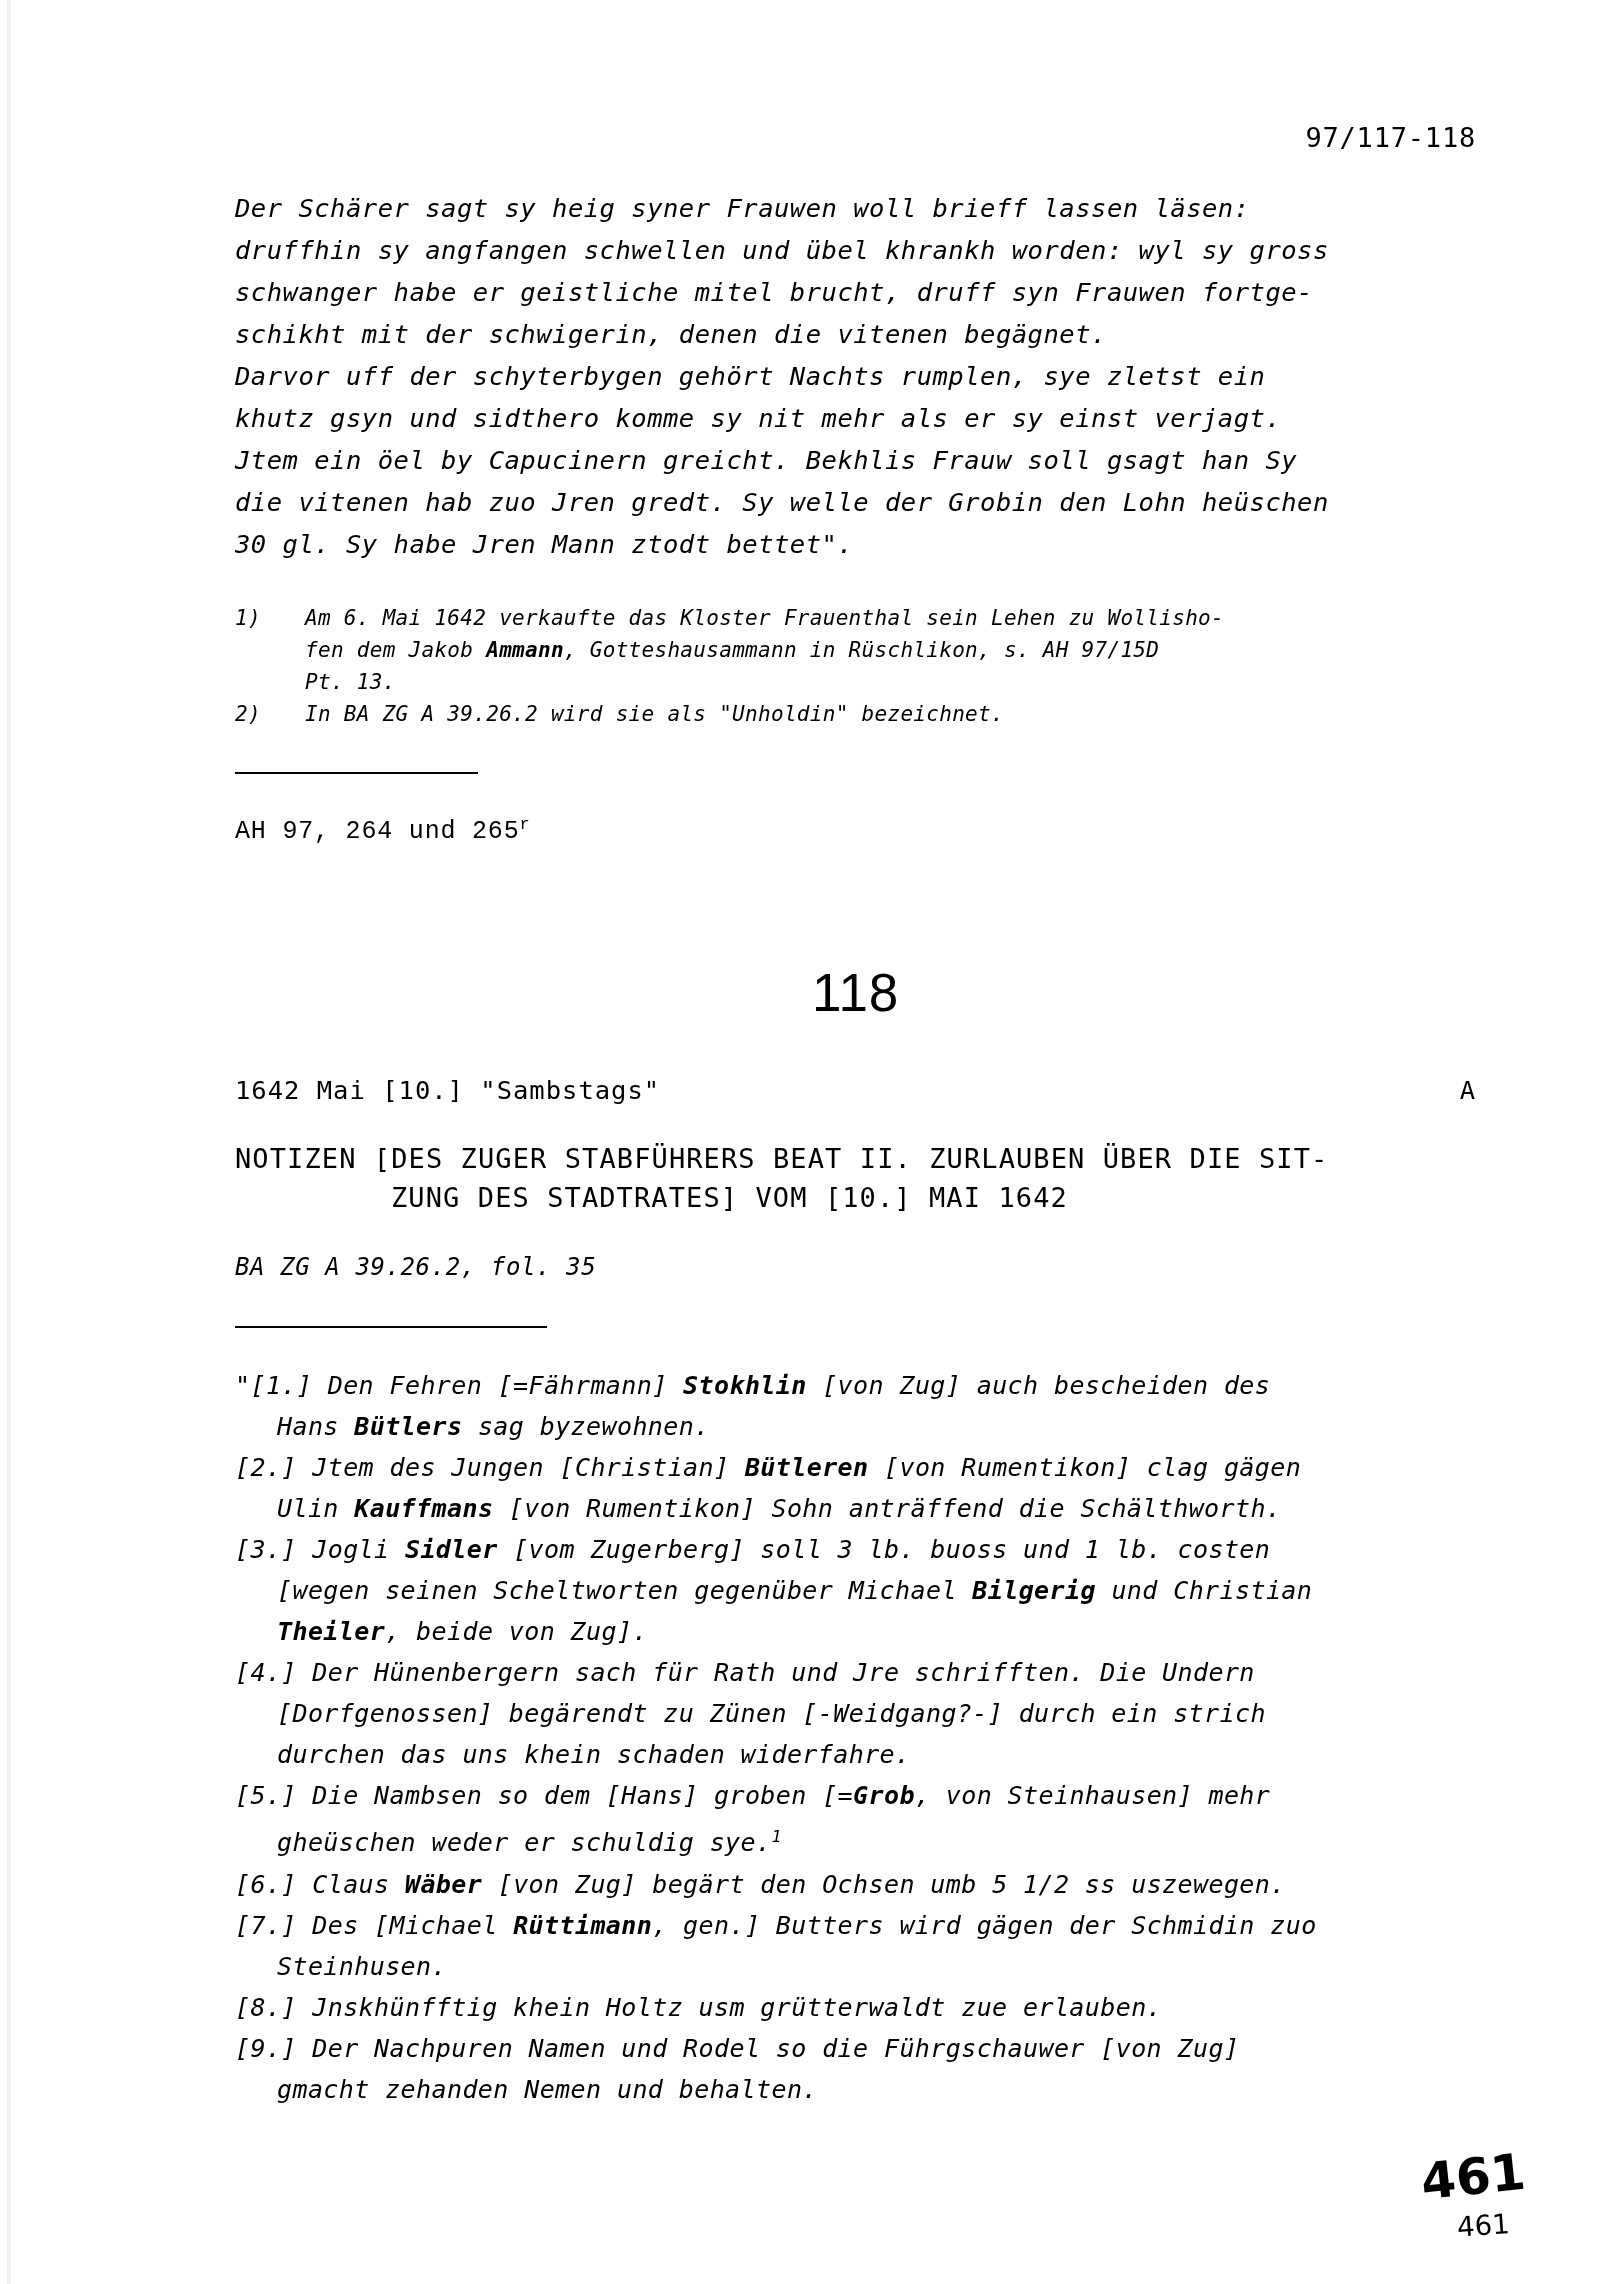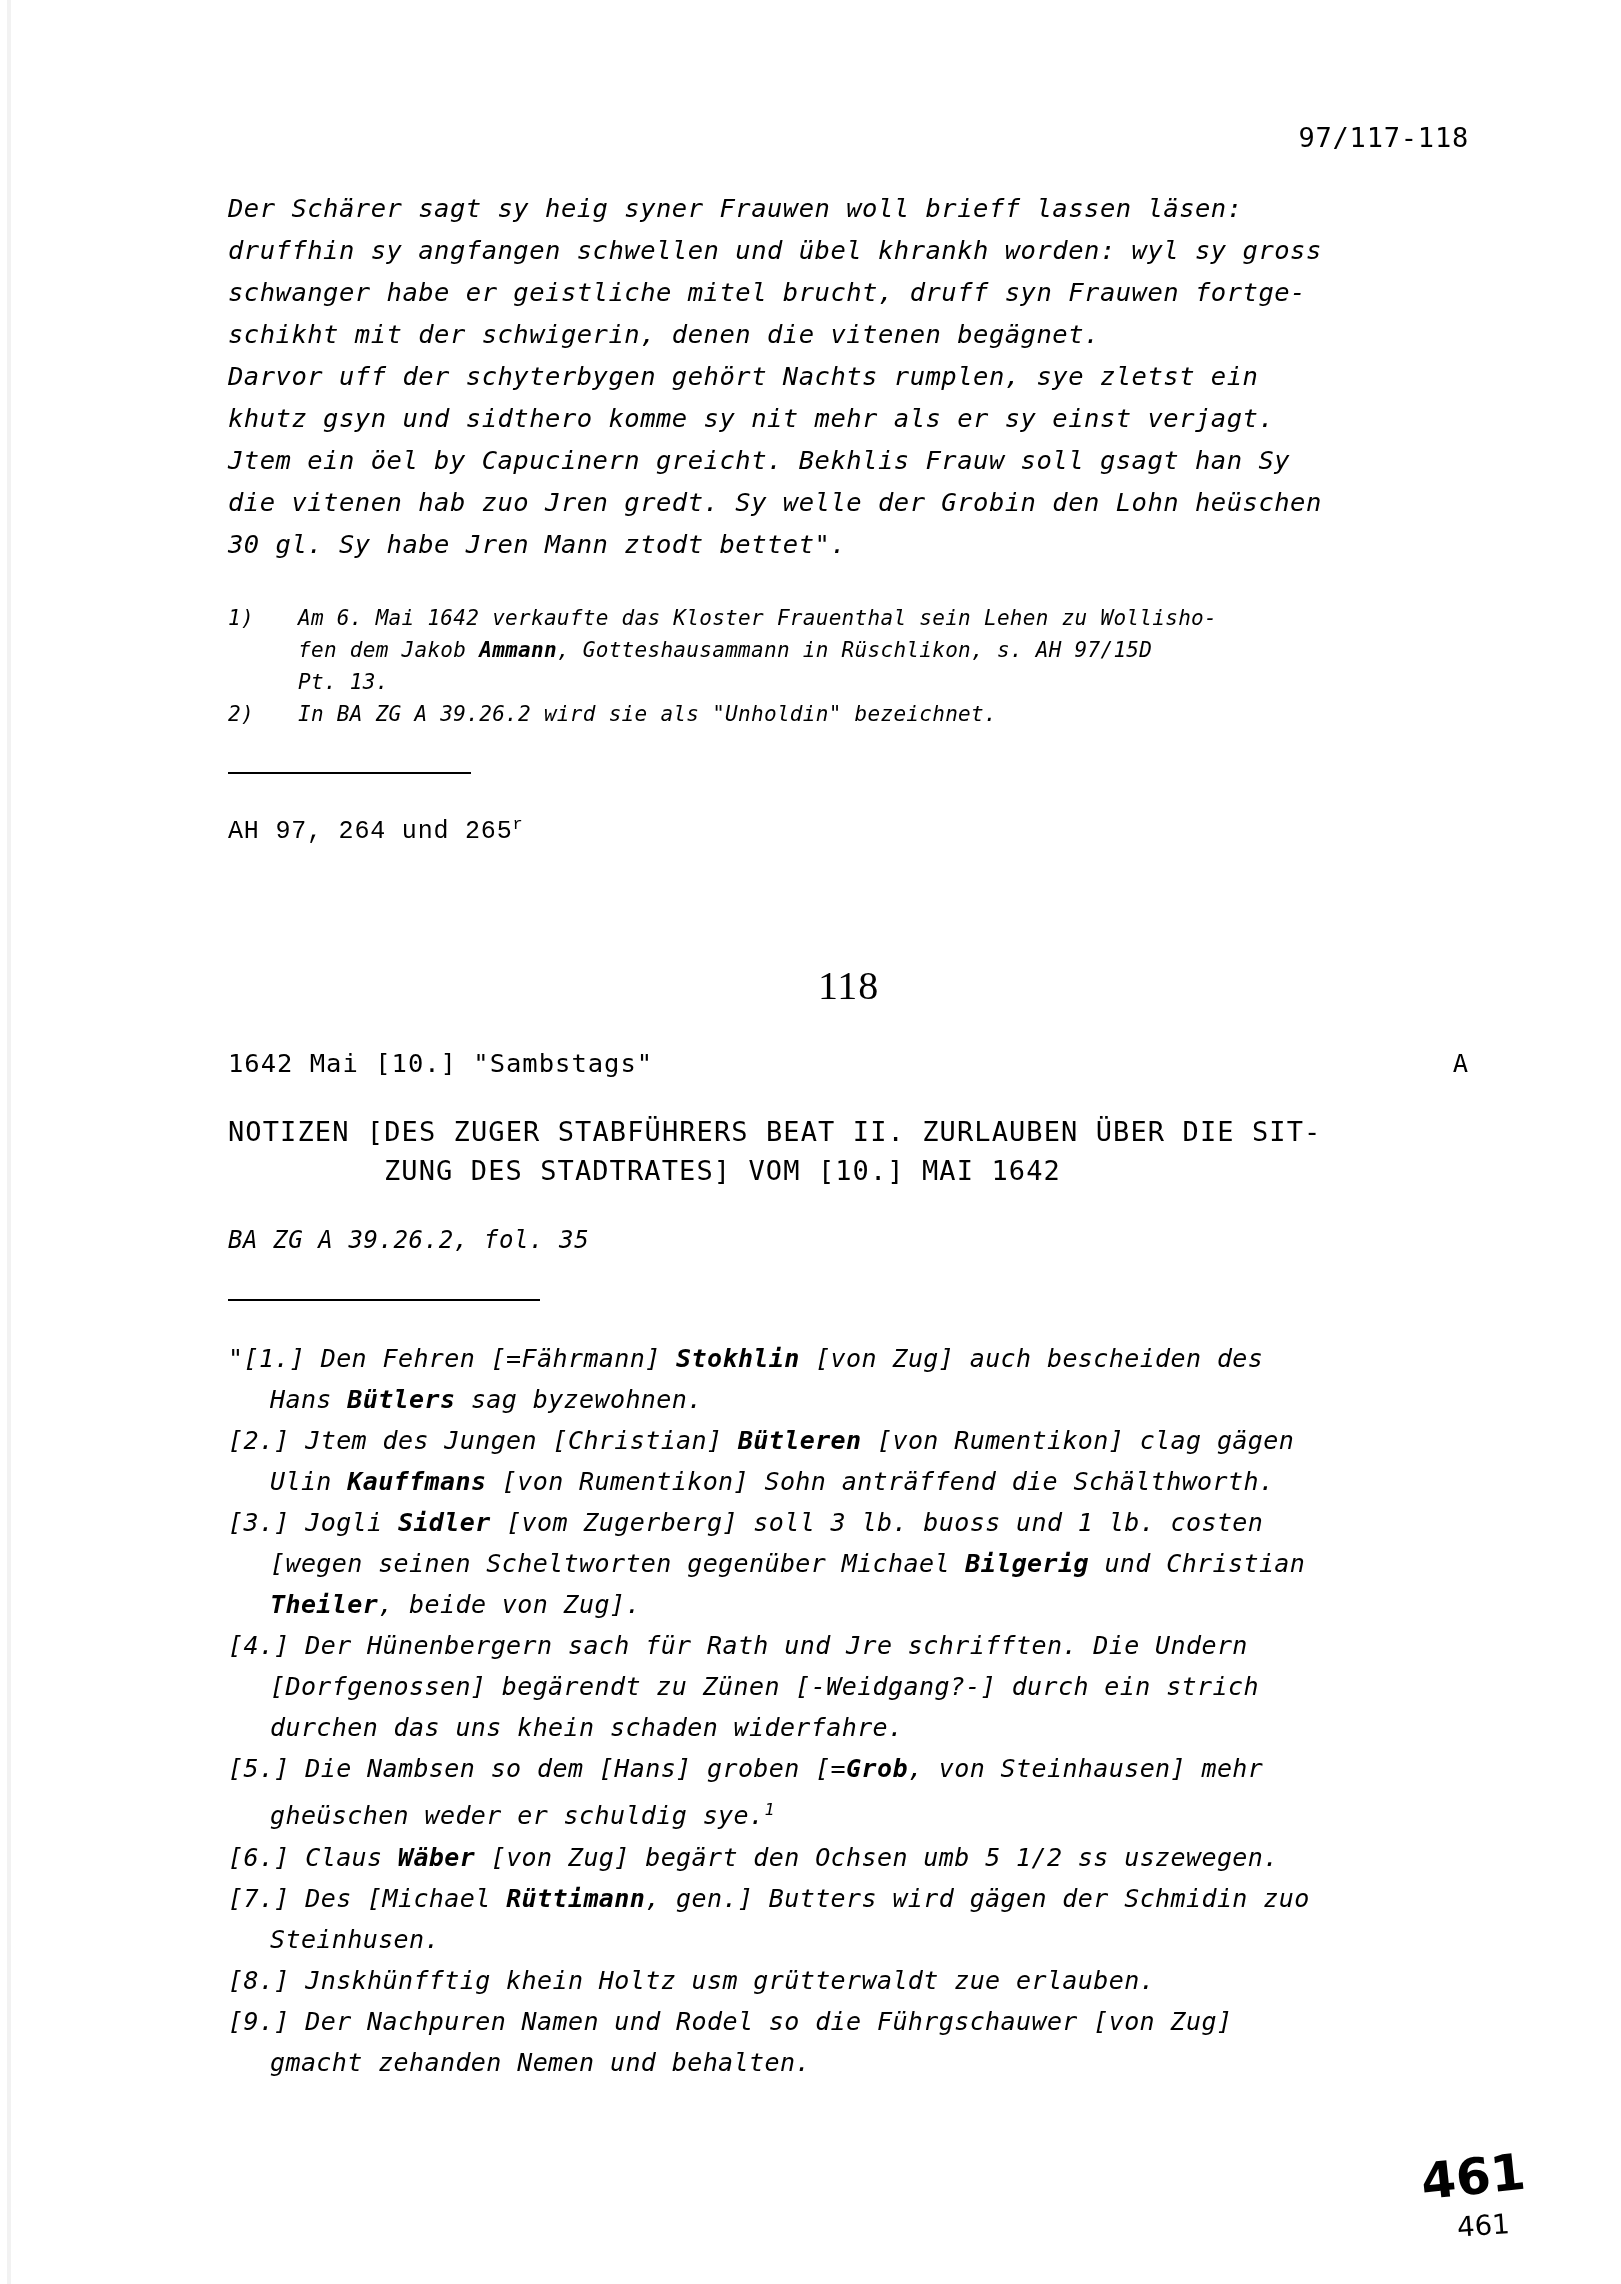--- a/index.html
+++ b/index.html
@@ -14,21 +14,21 @@
   .page {
     position: relative;
     width: 1622px;
     height: 2284px;
     background: #ffffff;
     box-sizing: border-box;
     overflow: hidden;
   }
   .content {
     position: absolute;
-    left: 228px;
+    left: 235px;
     top: 122px;
     width: 1241px;
   }
   
   .page-range {
     text-align: right;
     font-size: 27px;
     letter-spacing: 0.8px;
     margin: 0 0 34px 0;
     padding-right: 0px;
@@ -87,24 +87,24 @@
     letter-spacing: 0.8px;
     line-height: 37px;
     font-family: Liberation Mono, monospace;
   }
   sup.rom {
     font-size: 0.68em;
     vertical-align: super;
   }
   .doc-number {
     text-align: center;
-    font-family: Liberation Serif, serif;
-    font-size: 40px;
+    font-family: Liberation Sans, sans-serif;
+    font-size: 53px;
     margin-top: 112px;
-    margin-bottom: 39px;
+    margin-bottom: 52px;
     letter-spacing: 0.8px;
   }
   .date-row {
     display: flex;
     justify-content: space-between;
     font-size: 25.5px;
     letter-spacing: 1px;
     margin-bottom: 34px;
   }
   .title-block {

